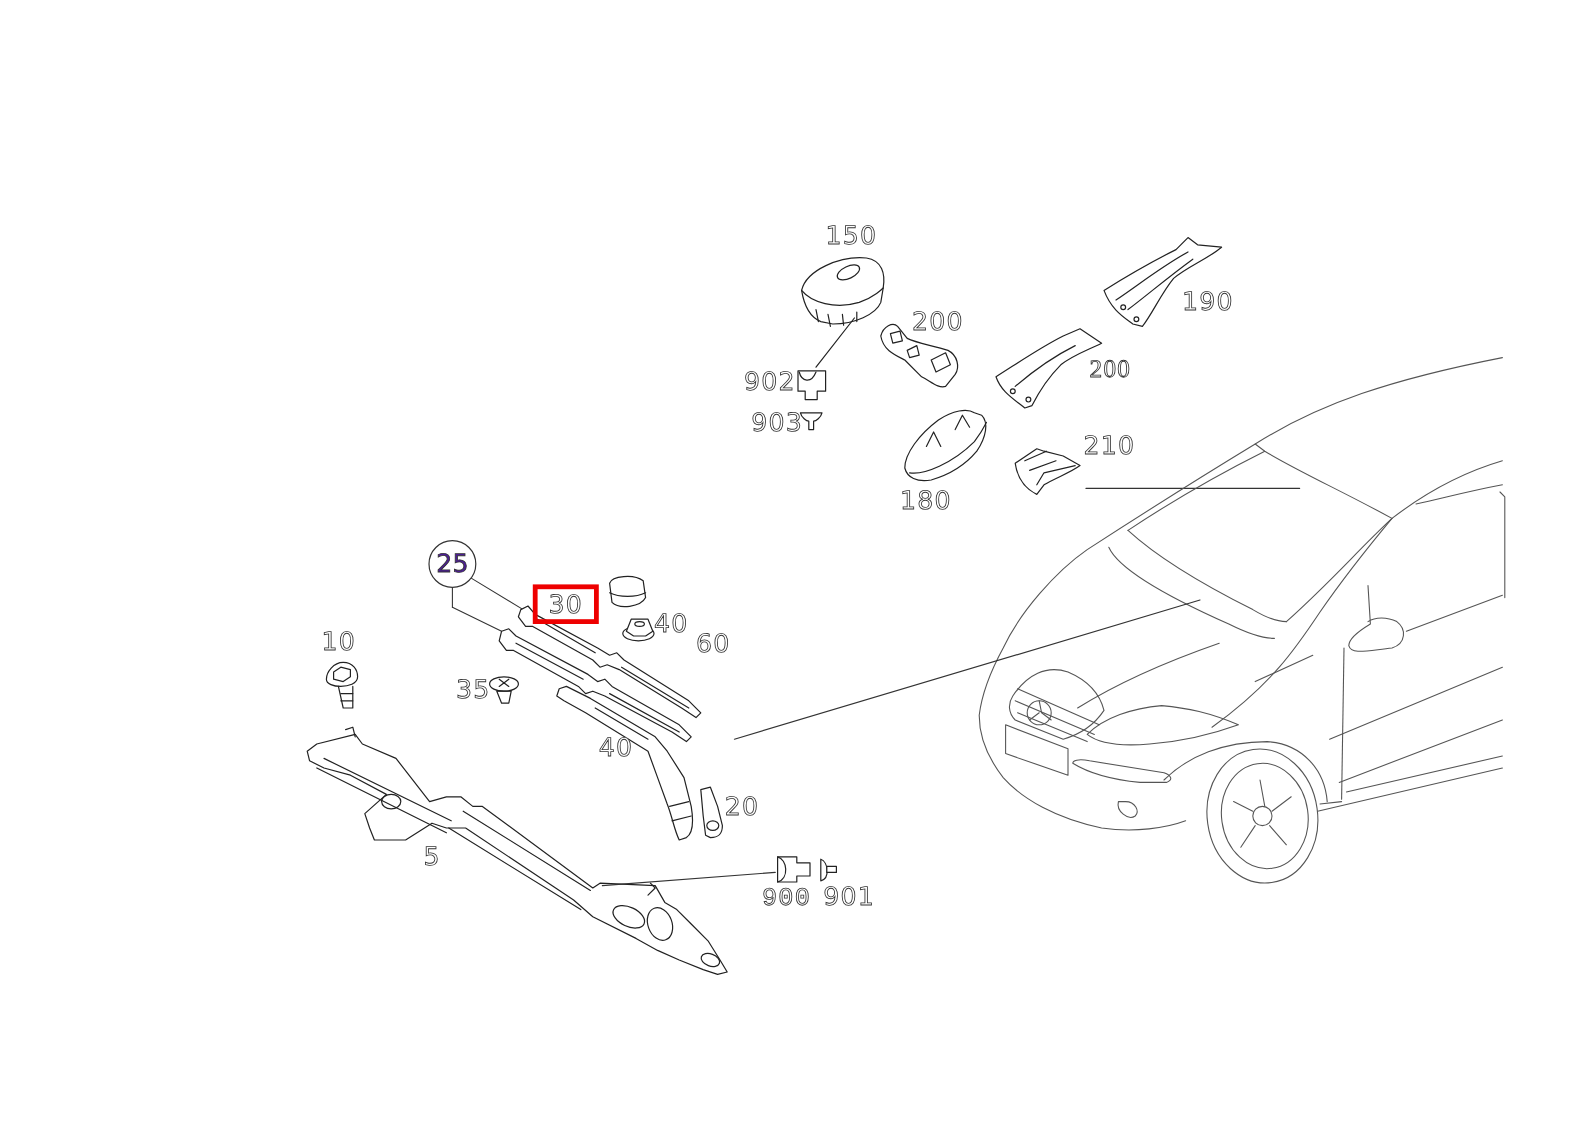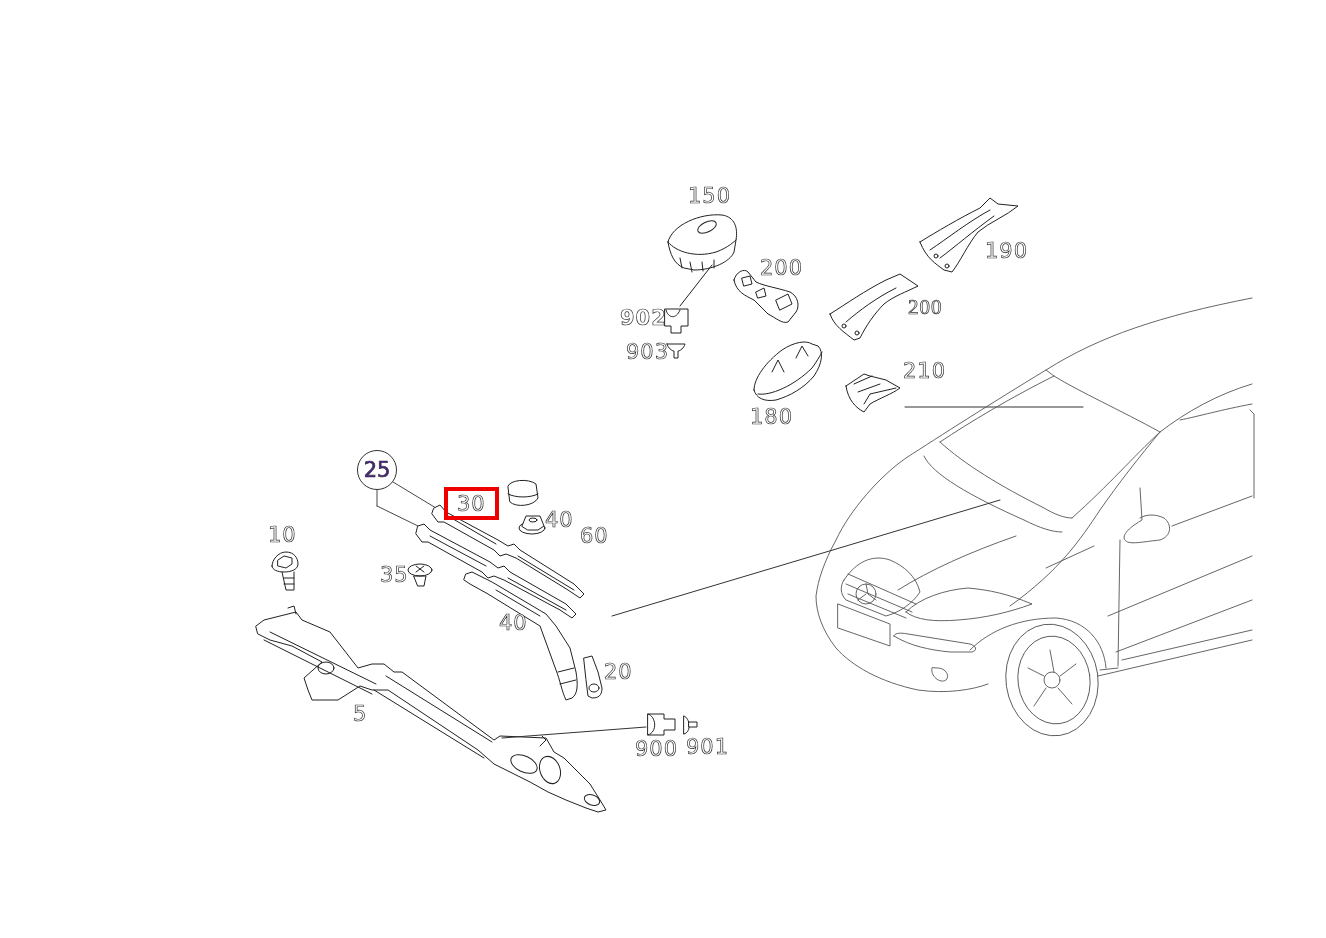--- a/index.html
+++ b/index.html
@@ -212,26 +212,26 @@
 <div class="circle-label" style="left:357px; top:450px;">
   <span>25</span>
 </div>
 
 <div class="highlight" style="left:444px; top:487px; width:55px; height:33px;"></div>
 
 <div class="callout" style="left:688px; top:186px;">150</div>
 <div class="callout" style="left:760px; top:258px;">200</div>
 <div class="callout" style="left:985px; top:241px;">190</div>
 <div class="callout" style="left:908px; top:297px;font-family:Liberation Serif, serif;">200</div>
-<div class="callout" style="left:620px; top:308px;font-weight:bold;">902</div>
+<div class="callout" style="left:620px; top:308px;">902</div>
 <div class="callout" style="left:626px; top:342px;">903</div>
 <div class="callout" style="left:903px; top:361px;">210</div>
 <div class="callout" style="left:750px; top:407px;">180</div>
 <div class="callout" style="left:545px; top:478px;margin-top:32px;">40</div>
 <div class="callout" style="left:457px; top:494px;">30</div>
 <div class="callout" style="left:580px; top:512px;margin-top:14px;">60</div>
 <div class="callout" style="left:268px; top:525px;">10</div>
 <div class="callout" style="left:380px; top:565px;">35</div>
 <div class="callout" style="left:499px; top:613px;">40</div>
 <div class="callout" style="left:604px; top:662px;">20</div>
 <div class="callout" style="left:353px; top:704px;">5</div>
-<div class="callout" style="left:635px; top:739px;">900</div>
+<div class="callout" style="left:635px; top:739px;font-family:Liberation Mono, monospace;">900</div>
 <div class="callout" style="left:686px; top:737px;">901</div>
 
 </body></html>

